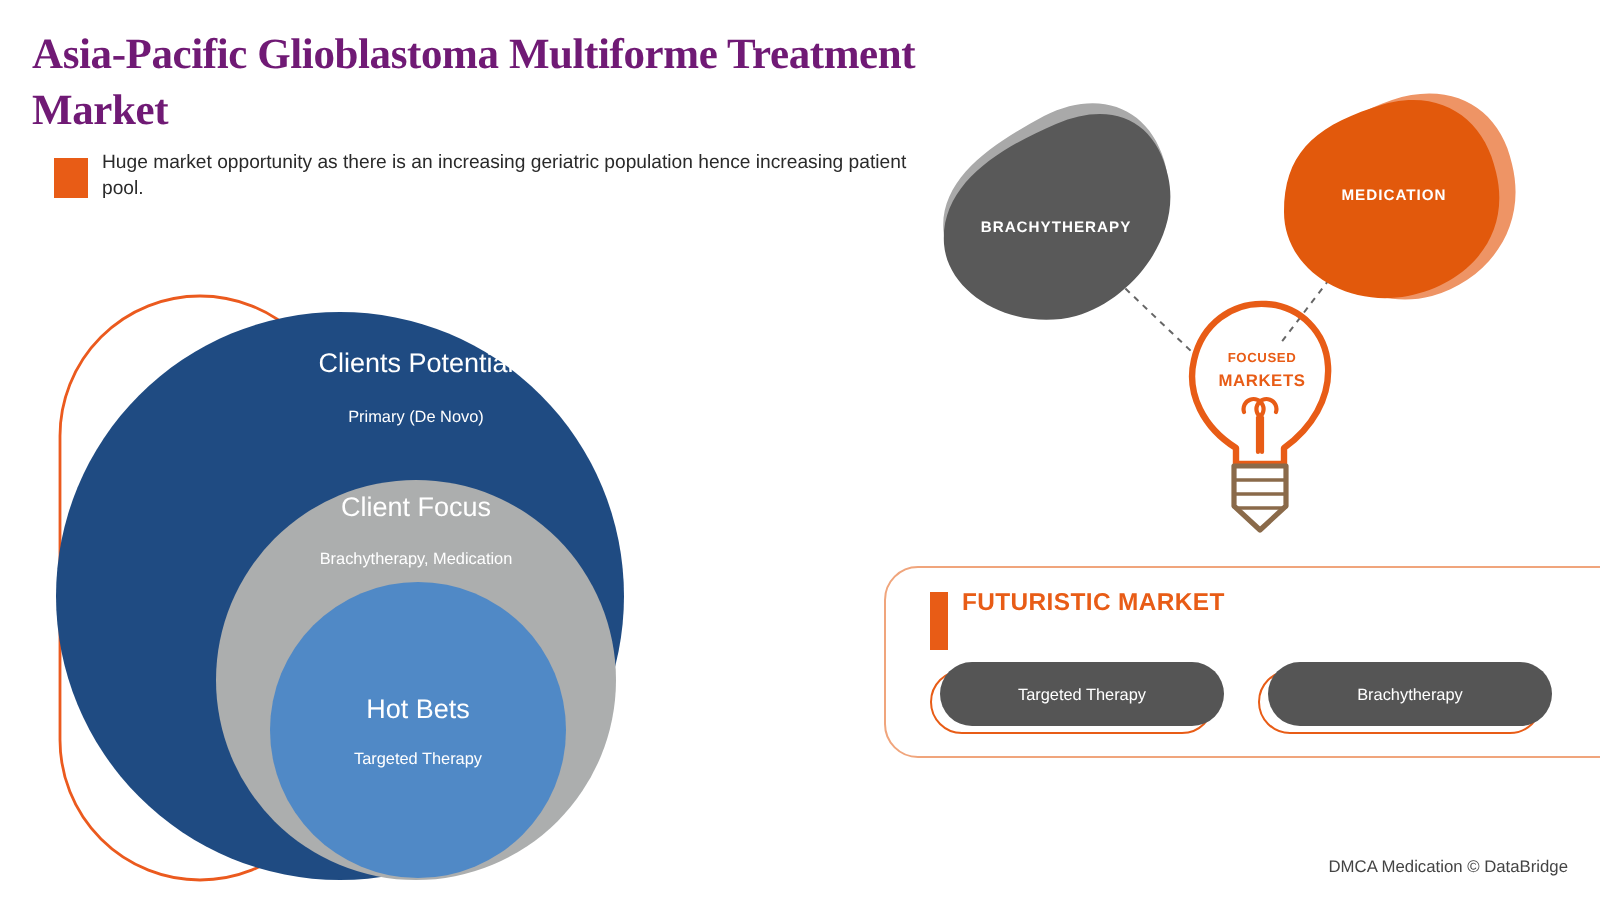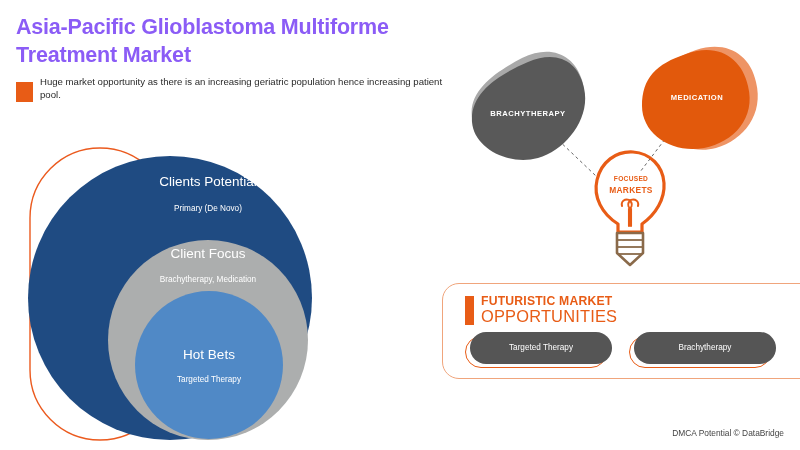--- a/index.html
+++ b/index.html
@@ -18,29 +18,31 @@
   
   #header {
     position: absolute;
     left: 16px;
     top: 14px;
     width: 470px;
   }
   #page-title {
     font-size: 21.5px;
     font-weight: bold;
-    color: #8b5cf6;
+    color: #701a75;
     line-height: 1.28;
     letter-spacing: -0.2px;
     margin: 0;
+    font-family: Liberation Serif, serif;
   }
   #subtitle-row {
     display: flex;
-    align-items: flex-end;
+    align-items: center;
     margin-top: 7px;
+    margin-left: 11px;
   }
   #subtitle-marker {
     width: 17px;
     height: 20px;
     background: #E85C16;
     flex: 0 0 auto;
     margin-top: 1px;
   }
   #subtitle-text {
     font-size: 9.6px;
@@ -246,32 +248,31 @@
       <text class="bulb-txt-bot" x="181" y="157">MARKETS</text>
     </g>
   </svg>
 </div>
 
 <div id="opp-box">
   <div id="opp-head">
     <div id="opp-bar"></div>
     <div id="opp-titles">
       <div id="opp-line1">FUTURISTIC MARKET</div>
-      <div id="opp-line2">OPPORTUNITIES</div>
     </div>
   </div>
   <div id="opp-pills">
     <div class="pill">
       <div class="pill-shadow"></div>
       <div class="pill-body">
         <span class="pill-label">Targeted Therapy</span>
       </div>
     </div>
     <div class="pill">
       <div class="pill-shadow"></div>
       <div class="pill-body">
         <span class="pill-label">Brachytherapy</span>
       </div>
     </div>
   </div>
 </div>
 
-<div id="footer">DMCA Potential © DataBridge</div>
+<div id="footer">DMCA Medication © DataBridge</div>
 
 </body></html>

